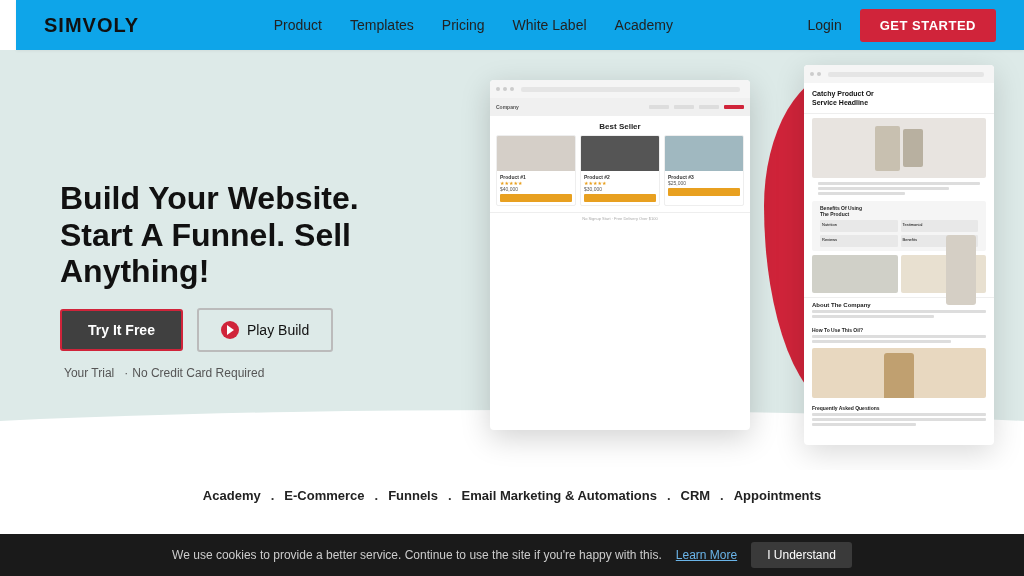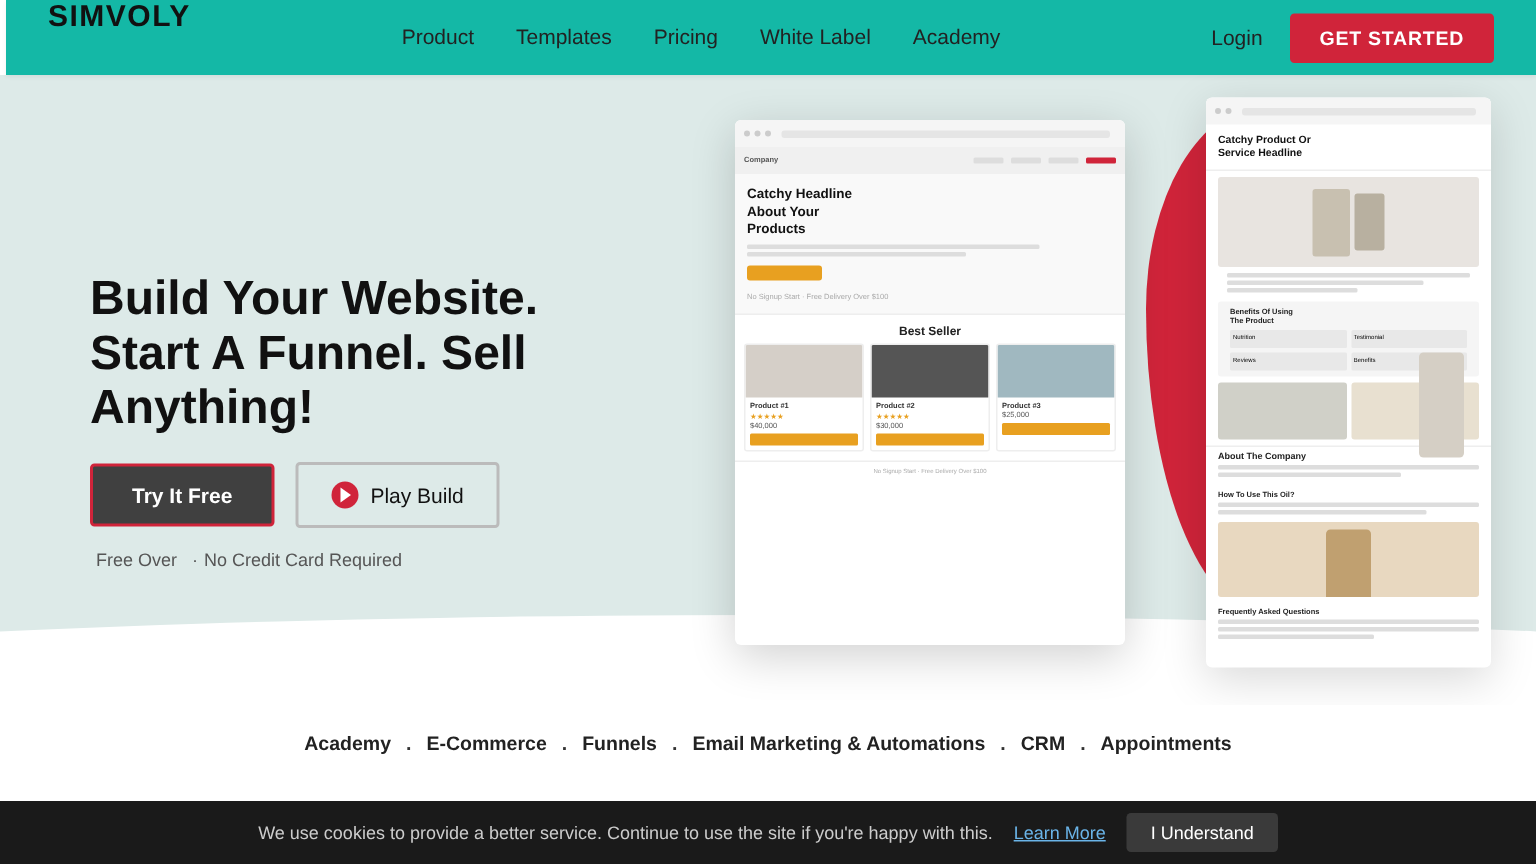--- a/index.html
+++ b/index.html
@@ -8,24 +8,25 @@
       background: #fff;
       width: 1024px;
       height: 576px;
       overflow: hidden;
       position: relative;
     }
 
     
     nav {
       position: absolute;
-      top: 0; left: 4px; right: 0;
+      top: 0; left: 16px; right: 0;
       height: 50px;
-      background: #14b8a6;
-      display: flex;
+      background: #0ea5e9;
+      display: flex;
+      align-items: center;
       justify-content: space-between;
       padding: 0 28px;
       z-index: 10;
       box-shadow: 0 1px 3px rgba(0,0,0,0.06);
     }
     .nav-logo {
       font-size: 20px;
       font-weight: 800;
       letter-spacing: 1px;
       color: #111;
@@ -410,21 +411,21 @@
   <div class="hero-left">
     <h1 class="hero-headline">Build Your Website. Start A Funnel. Sell Anything!</h1>
     <div class="hero-buttons">
       <button class="btn-try">Try It Free</button>
       <button class="btn-play">
         <span class="play-icon"></span>
         <span>Play Build</span>
       </button>
     </div>
     <div class="hero-note">
-      <span>Free Over</span>
+      <span>Your Trial</span>
       <span>No Credit Card Required</span>
     </div>
   </div>
 
   <div class="hero-right">
     <div class="red-blob"></div>
 
     <div class="mockup-main">
       <div class="mockup-nav-bar">
         <div class="mock-dot"></div>
@@ -433,27 +434,20 @@
         <div class="mock-bar"></div>
       </div>
       <div style="height:18px;background:#f0f0f0;display:flex;align-items:center;gap:6px;padding:0 6px;">
         <div style="width:30px;font-size:5px;color:#555;font-weight:700;">Company</div>
         <div style="flex:1;display:flex;gap:5px;justify-content:flex-end;">
           <div style="width:20px;height:4px;background:#ddd;border-radius:1px;"></div>
           <div style="width:20px;height:4px;background:#ddd;border-radius:1px;"></div>
           <div style="width:20px;height:4px;background:#ddd;border-radius:1px;"></div>
           <div style="width:20px;height:4px;background:#d0243a;border-radius:1px;"></div>
         </div>
-      </div>
-      <div class="mockup-hero-section">
-        <div class="mock-headline">Catchy Headline<br>About Your<br>Products</div>
-        <div class="mock-sub-text"></div>
-        <div class="mock-sub-text short"></div>
-        <div class="mock-btn"></div>
-        <div style="font-size:5px;color:#aaa;margin-top:3px;">No Signup Start · Free Delivery Over $100</div>
       </div>
       <div class="mock-section-title">Best Seller</div>
       <div class="mock-products">
         <div class="mock-product">
           <div class="mock-product-img" style="background:#d5cfc8;"></div>
           <div class="mock-product-info">
             <div class="mock-product-name">Product #1</div>
             <div class="mock-stars">★★★★★</div>
             <div class="mock-price">$40,000</div>
             <div class="mock-add-btn"></div>

